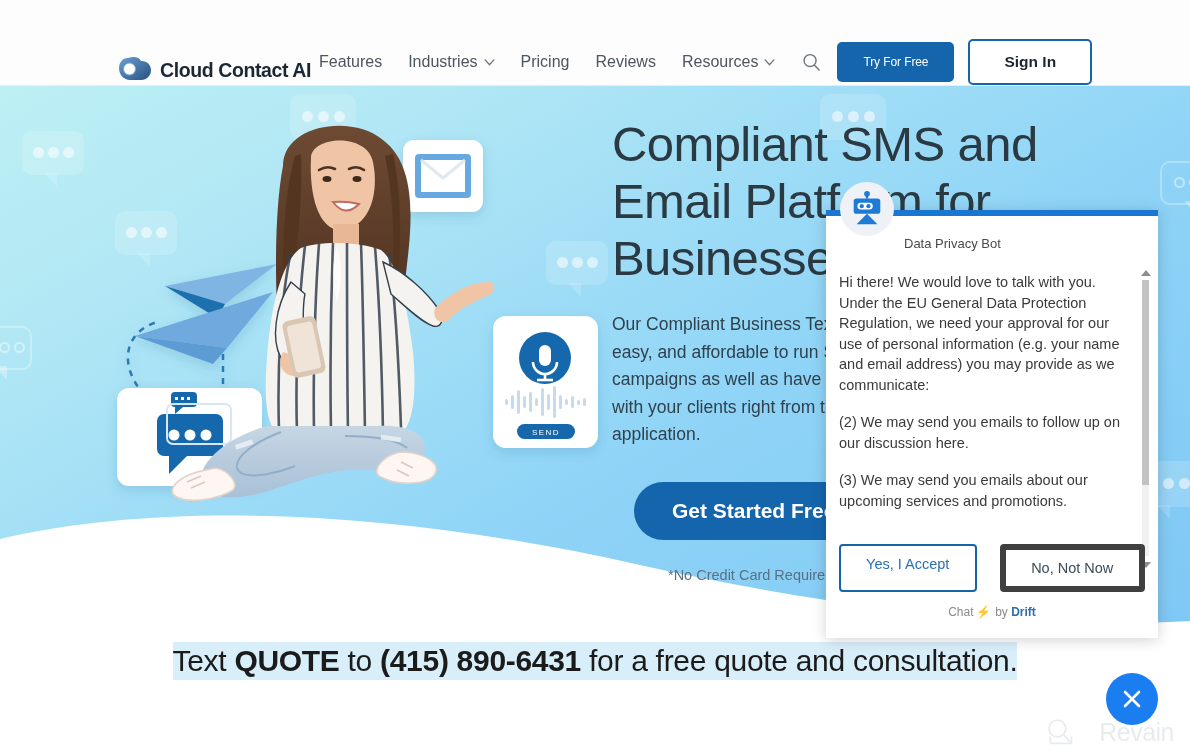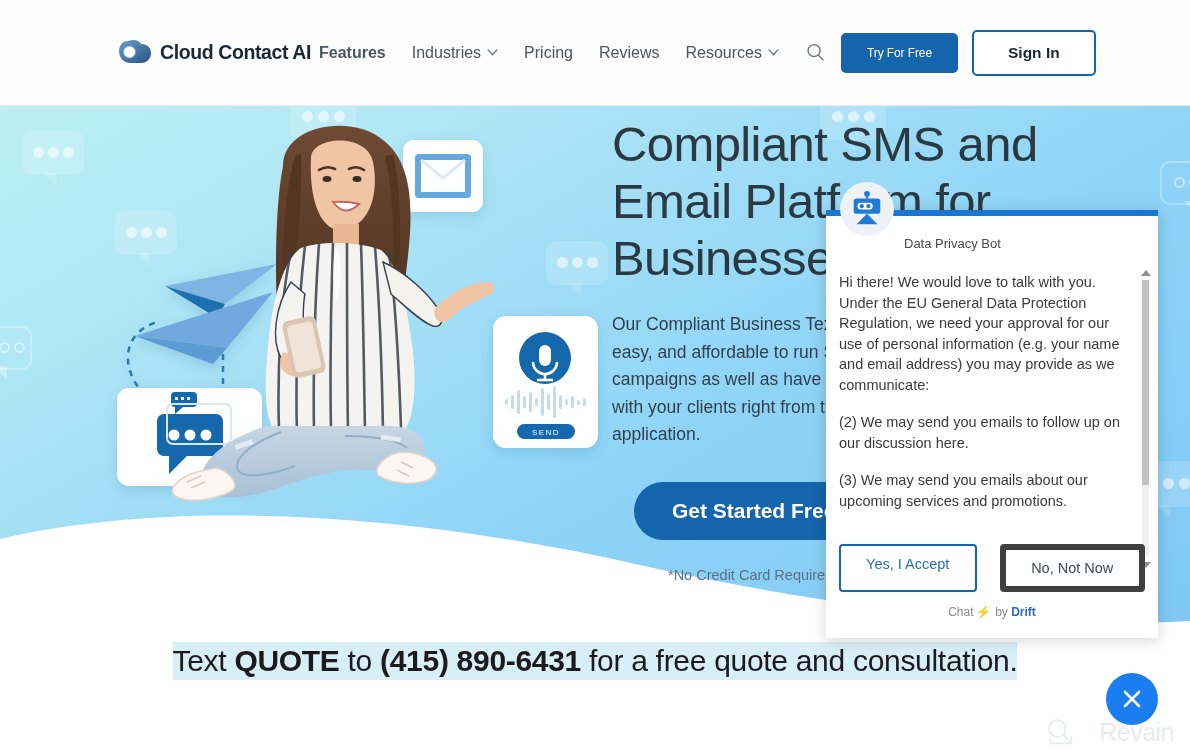--- a/index.html
+++ b/index.html
@@ -12,43 +12,43 @@
   #page {
     position: relative;
     width: 1190px; height: 753px;
     overflow: hidden;
     background: #ffffff;
   }
 
   
   #header {
     position: absolute; top: 0; left: 0;
-    width: 1190px; height: 106px;
+    width: 1190px; height: 86px;
     background: #fdfdfd;
     border-bottom: 1px solid #ececec;
-    display: flex; align-items: center;
+    display: flex; align-items: flex-end;
     z-index: 40;
   }
   #brand {
     display: flex; align-items: center;
     margin-left: 118px;
     gap: 8px;
   }
   #logo-mark { width: 34px; height: 30px; flex: none; display:block; }
   #brand-name {
     font-size: 19.5px; font-weight: bold; color: #1b2733;
     letter-spacing: -0.4px; white-space: nowrap;
   }
   #nav { display: flex; align-items: center; gap: 0; margin-left: 0px; }
   .nav-item {
     font-size: 16px; color: #4c5660; padding: 0 13px;
     display: flex; align-items: center; gap: 6px;
     white-space: nowrap; cursor: pointer;
   }
-  .nav-item.first { padding-left: 8px; font-weight: bold; }
+  .nav-item.first { padding-left: 8px; }
   .caret { display:inline-block; width: 11px; height: 7px; }
   #search-btn { margin-left: 14px; margin-right: 16px; cursor: pointer; display:flex; }
   .btn-primary {
     background: #1565ac; color: #ffffff; font-weight: normal; font-size: 12px;
     border-radius: 5px; padding: 13px 26px; border: none; cursor: pointer;
     white-space: nowrap; letter-spacing: -0.1px;
   }
   .btn-outline {
     background: #fff; color: #1b2733; font-weight: bold; font-size: 15.5px;
     border-radius: 5px; padding: 12px 34px; border: 2px solid #1565ac;

